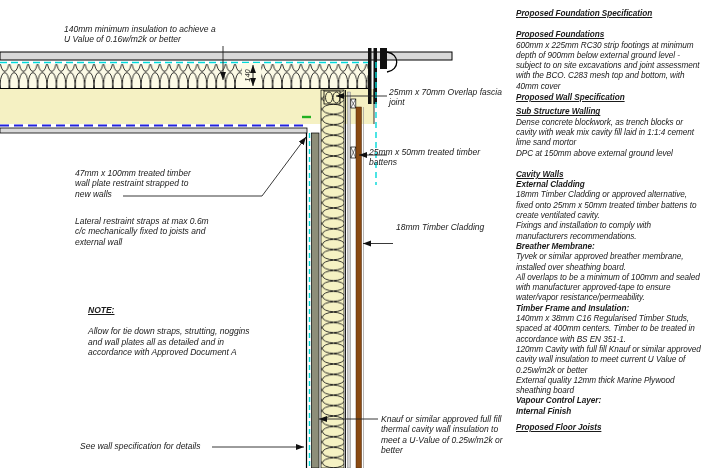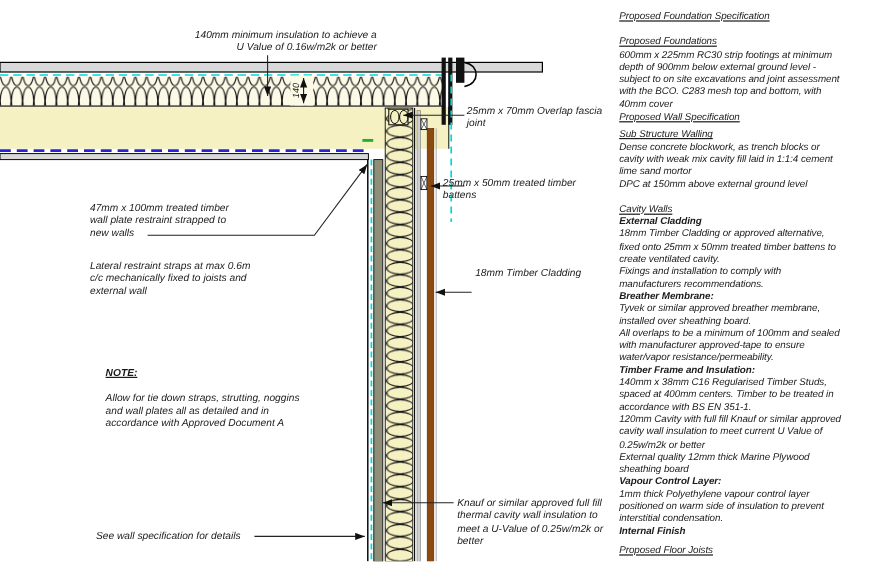--- a/index.html
+++ b/index.html
@@ -1,36 +1,36 @@
 <!DOCTYPE html>
 <html><head>
 <meta charset="utf-8">
 <style>
   html,body{margin:0;padding:0;background:#fff;}
   #app{position:relative;width:727px;height:468px;background:#fff;overflow:hidden;
        font-family:"Liberation Sans",sans-serif;color:#1a1a1a;}
   
   .ann{position:absolute;font-style:italic;font-size:8.5px;line-height:10.4px;
        white-space:pre-line;color:#1a1a1a;}
-  .a-roof{left:74px;top:24px;width:240px;text-align:right;}
+  .a-roof{left:64px;top:24px;width:240px;}
   .a-fascia{left:389px;top:87px;width:130px;}
   .a-battens{left:369px;top:147px;width:140px;}
   .a-wallplate{left:75px;top:168px;width:175px;}
   .a-lateral{left:75px;top:216px;width:195px;}
   .a-note{left:88px;top:295px;width:235px;}
   .a-cladding{left:396px;top:222px;width:130px;}
   .a-knauf{left:381px;top:414px;width:160px;}
   .a-seewall{left:80px;top:441px;width:200px;}
   .note-title{font-weight:bold;text-decoration:underline;}
   .a-note b{font-weight:normal;}
   
   #spec-panel{position:absolute;left:516px;top:9px;width:212px;font-size:8.2px;
               line-height:10.3px;letter-spacing:-0.05px;}
   .spec{font-style:italic;white-space:pre-line;margin:0;}
-  .spec.h1{font-weight:normal;text-decoration:underline;margin-top:11px;}
+  .spec.h1{font-weight:bold;text-decoration:underline;margin-top:11px;}
   .spec.h1.first{margin-top:0;}
   .spec.h1.tight{margin-top:1px;}
   .spec.h1.small{margin-top:4px;}
   .spec.h1.bottom{margin-top:6px;}
   .spec.h3{font-weight:bold;}
   svg{position:absolute;left:0;top:0;}
 </style>
 </head>
 <body>
 
@@ -170,20 +170,17 @@
       <div class="spec h3">Timber Frame and Insulation:</div>
       <div class="spec body">140mm x 38mm C16 Regularised Timber Studs,
 spaced at 400mm centers. Timber to be treated in
 accordance with BS EN 351-1.
 120mm Cavity with full fill Knauf or similar approved
 cavity wall insulation to meet current U Value of
 0.25w/m2k or better
 External quality 12mm thick Marine Plywood
 sheathing board</div>
       <div class="spec h3">Vapour Control Layer:</div>
-      <div class="spec body">1mm thick Polyethylene vapour control layer
-positioned on warm side of insulation to prevent
-interstitial condensation.</div>
       <div class="spec h3">Internal Finish</div>
       <div class="spec h1 bottom">Proposed Floor Joists</div>
     </div>
 
 </div>
 
 </body></html>

